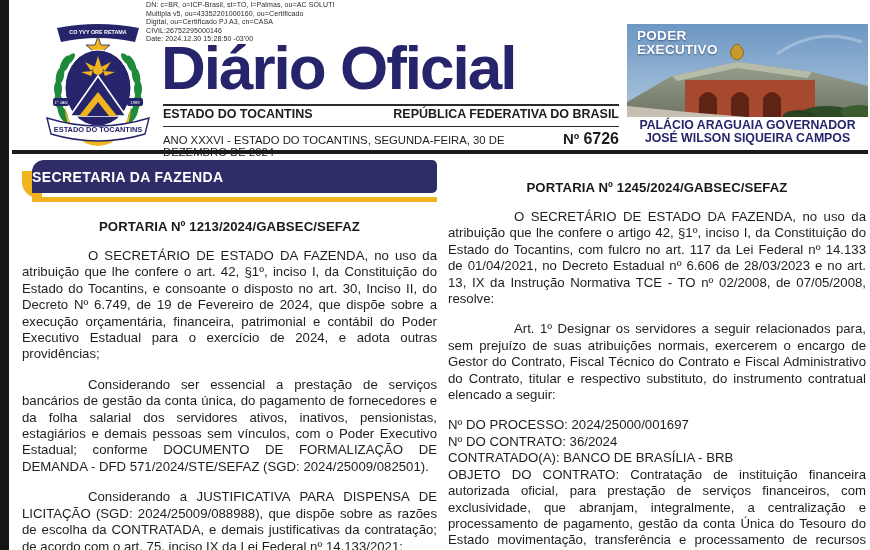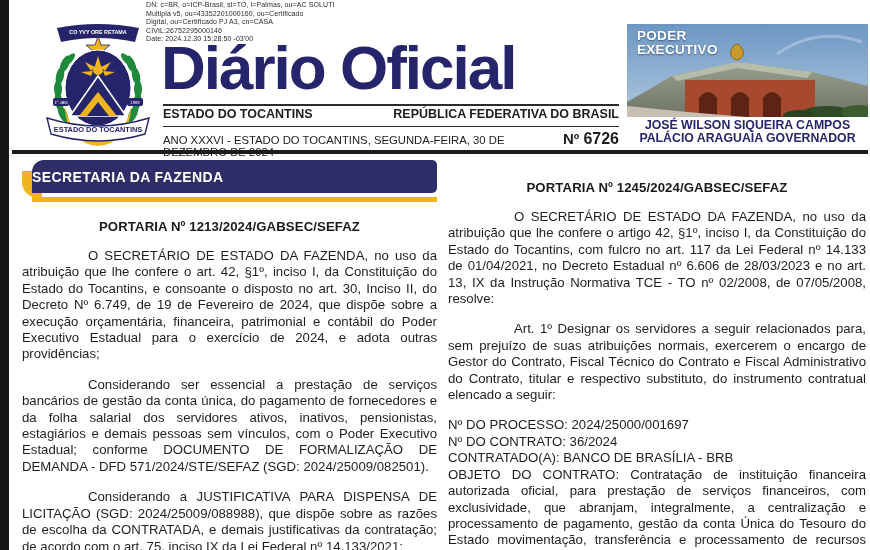--- a/index.html
+++ b/index.html
@@ -186,22 +186,22 @@
       <ellipse cx="200" cy="90" rx="26" ry="8" fill="#2f4a27"></ellipse>
       <ellipse cx="232" cy="88" rx="18" ry="7" fill="#3c5c30"></ellipse>
       <ellipse cx="172" cy="92" rx="16" ry="6" fill="#2a421f"></ellipse>
     </svg>
     <div class="photo-caption-top">
       <div>PODER</div>
       <div>EXECUTIVO</div>
     </div>
   </div>
   <div class="photo-caption-bottom">
+    <div>PALÁCIO ARAGUAIA GOVERNADOR</div>
     <div>JOSÉ WILSON SIQUEIRA CAMPOS</div>
-    <div>PALÁCIO ARAGUAIA GOVERNADOR</div>
   </div>
 
   <div class="rule-thick"></div>
 
   <div class="col col-left">
     <div class="banner-wrap">
       <div class="banner-accent"></div>
       <div class="banner-underline"></div>
       <div class="banner-navy">SECRETARIA DA FAZENDA</div>
     </div>

